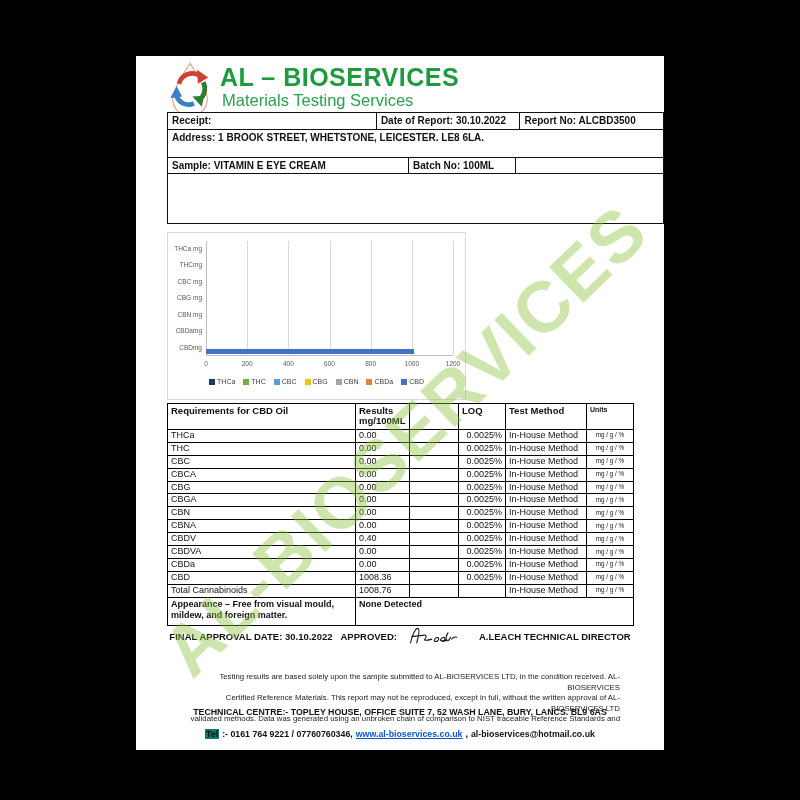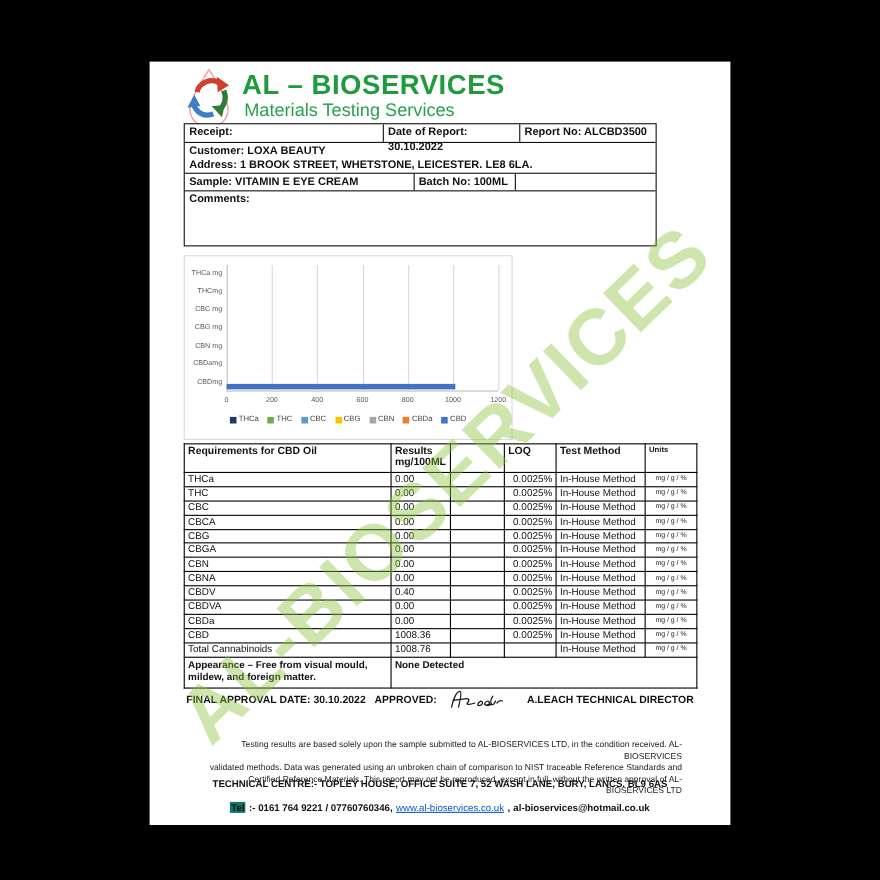--- a/index.html
+++ b/index.html
@@ -6,21 +6,21 @@
     font-family:"Liberation Sans",sans-serif;}
   *{box-sizing:border-box;}
   .page{position:absolute;left:136px;top:56px;width:528px;height:694px;background:#fff;}
 
   
   .logo{position:absolute;left:30px;top:5px;width:48px;height:52px;}
   .brand{position:absolute;left:84px;top:7px;font-size:25px;font-weight:bold;color:#1e9b3d;letter-spacing:.5px;white-space:nowrap;}
   .tagline{position:absolute;left:86px;top:35px;font-size:16.5px;color:#29a14c;white-space:nowrap;}
 
   
-  .rt{position:absolute;left:31px;top:56px;width:430px;border:1.5px solid #111;
+  .rt{position:absolute;left:31px;top:56px;width:497px;border:1.5px solid #111;
       font-weight:bold;font-size:10px;color:#111;}
   .rt-row{display:flex;border-top:1.5px solid #111;}
   .rt-row:first-child{border-top:none;}
   .rt-cell{border-left:1.5px solid #111;padding:1px 4px;line-height:13px;position:relative;}
   .rt-cell:first-child{border-left:none;}
   .h16{height:16px}.h28{height:28px}.h50{height:50px}
 
   
   .chart-box{position:absolute;left:31px;top:176px;width:299px;height:168px;background:#fff;border:1px solid #d9d9d9;}
   .plot{position:absolute;left:38px;top:8px;width:247px;height:115px;border-bottom:1px solid #bfbfbf;}
@@ -54,21 +54,21 @@
   
   .approval{position:absolute;left:0;top:570px;width:100%;display:flex;justify-content:center;
     align-items:center;gap:8px;font-weight:bold;font-size:9.5px;color:#111;}
   .disclaimer{position:absolute;left:44px;top:572px;width:440px;text-align:right;
     font-size:7.8px;line-height:1.35;color:#222;margin-top:44px;}
   .techcentre{position:absolute;left:0;top:651px;width:100%;text-align:center;
     font-weight:bold;font-size:8.8px;color:#111;}
   .telline{position:absolute;left:0;top:673px;width:100%;display:flex;justify-content:center;
     align-items:center;gap:3px;font-weight:bold;font-size:8.8px;color:#111;}
   .tel-hl{background:#0f766e;padding:0 1px;}
-  .weblink{color:#0a58c9;text-decoration:underline;font-weight:normal;}
+  .weblink{color:#0a58c9;text-decoration:underline;font-weight:bold;}
   .sig{stroke:#161616;stroke-width:1.8;fill:none;stroke-linecap:round;stroke-linejoin:round;}
   .rt-sig{position:absolute;left:6px;bottom:-4px;}
 </style>
 </head>
 <body>
 
 <div class="page">
 
   <svg class="logo" viewBox="0 0 60 66">
     <path d="M30 3 C30 3 8 36 8 48 a22 22 0 0 0 44 0 C52 36 30 3 30 3 Z" fill="none" stroke="#e8a49e" stroke-width="1.6"></path>
@@ -83,31 +83,29 @@
   <div class="tagline">Materials Testing Services</div>
 
   <div class="rt">
     <div class="rt-row h16">
       <div class="rt-cell" style="width:42%">Receipt:</div>
       <div class="rt-cell" style="width:29%">Date of Report: 30.10.2022</div>
       <div class="rt-cell" style="width:29%">Report No: ALCBD3500</div>
     </div>
     <div class="rt-row h28">
       <div class="rt-cell" style="width:100%">
-        <div>Customer: LOXA BEAUTY</div>
         <div>Address:    1 BROOK STREET, WHETSTONE, LEICESTER. LE8 6LA.</div>
       </div>
     </div>
     <div class="rt-row h16">
       <div class="rt-cell" style="width:48.5%">Sample: VITAMIN E EYE CREAM</div>
       <div class="rt-cell" style="width:21.7%">Batch No: 100ML</div>
       <div class="rt-cell" style="width:29.8%"></div>
     </div>
     <div class="rt-row h50">
-      <div class="rt-cell" style="width:44%">Comments:</div>
     </div>
   </div>
 
   <div class="chart-box">
     <div class="cats" id="cat-labels">
         <div class="cat" style="height: 16.4286px; line-height: 16.4286px;">THCa mg</div>
         <div class="cat" style="height: 16.4286px; line-height: 16.4286px;">THCmg</div>
         <div class="cat" style="height: 16.4286px; line-height: 16.4286px;">CBC mg</div>
         <div class="cat" style="height: 16.4286px; line-height: 16.4286px;">CBG mg</div>
         <div class="cat" style="height: 16.4286px; line-height: 16.4286px;">CBN mg</div>
@@ -306,22 +304,22 @@
     <span>APPROVED:</span>
     <svg width="66" height="20" viewBox="0 0 100 32">
       <path class="sig" d="M6 27 C10 10 15 3 18 4 C21 5 19 16 16 27 M8 17 L25 15 C31 13 33 17 29 21 C27 23 31 24 40 21"></path>
       <path class="sig" d="M44 23 c2 -5 6 -6 7 -3 c1 3 -4 6 -7 4 M54 22 c2 -4 6 -5 7 -2 c1 3 -4 5 -7 3 c3 3 8 1 10 -1 M66 11 c-3 4 -4 10 -2 12 c2 2 5 -2 6 -5 M72 21 c2 -3 5 -4 8 -3"></path>
     </svg>
     <span>A.LEACH TECHNICAL DIRECTOR</span>
   </div>
 
   <div class="disclaimer" id="disclaimer">
       <div>Testing results are based solely upon the sample submitted to AL-BIOSERVICES LTD, in the condition received. AL-BIOSERVICES</div>
+      <div>Certified Reference Materials. This report may not be reproduced, except in full, without the written approval of AL-BIOSERVICES LTD</div>
       <div>validated methods. Data was generated using an unbroken chain of comparison to NIST traceable Reference Standards and</div>
-      <div>Certified Reference Materials. This report may not be reproduced, except in full, without the written approval of AL-BIOSERVICES LTD</div>
     </div>
 
   <div class="techcentre">TECHNICAL CENTRE:- TOPLEY HOUSE, OFFICE SUITE 7, 52 WASH LANE, BURY, LANCS. BL9 6AS</div>
   <div class="telline">
     <span class="tel-hl">Tel</span>
     <span>:- 0161 764 9221 / 07760760346,</span>
     <a class="weblink" href="#">www.al-bioservices.co.uk</a>
     <span>,</span>
     <span>al-bioservices@hotmail.co.uk</span>
   </div>

